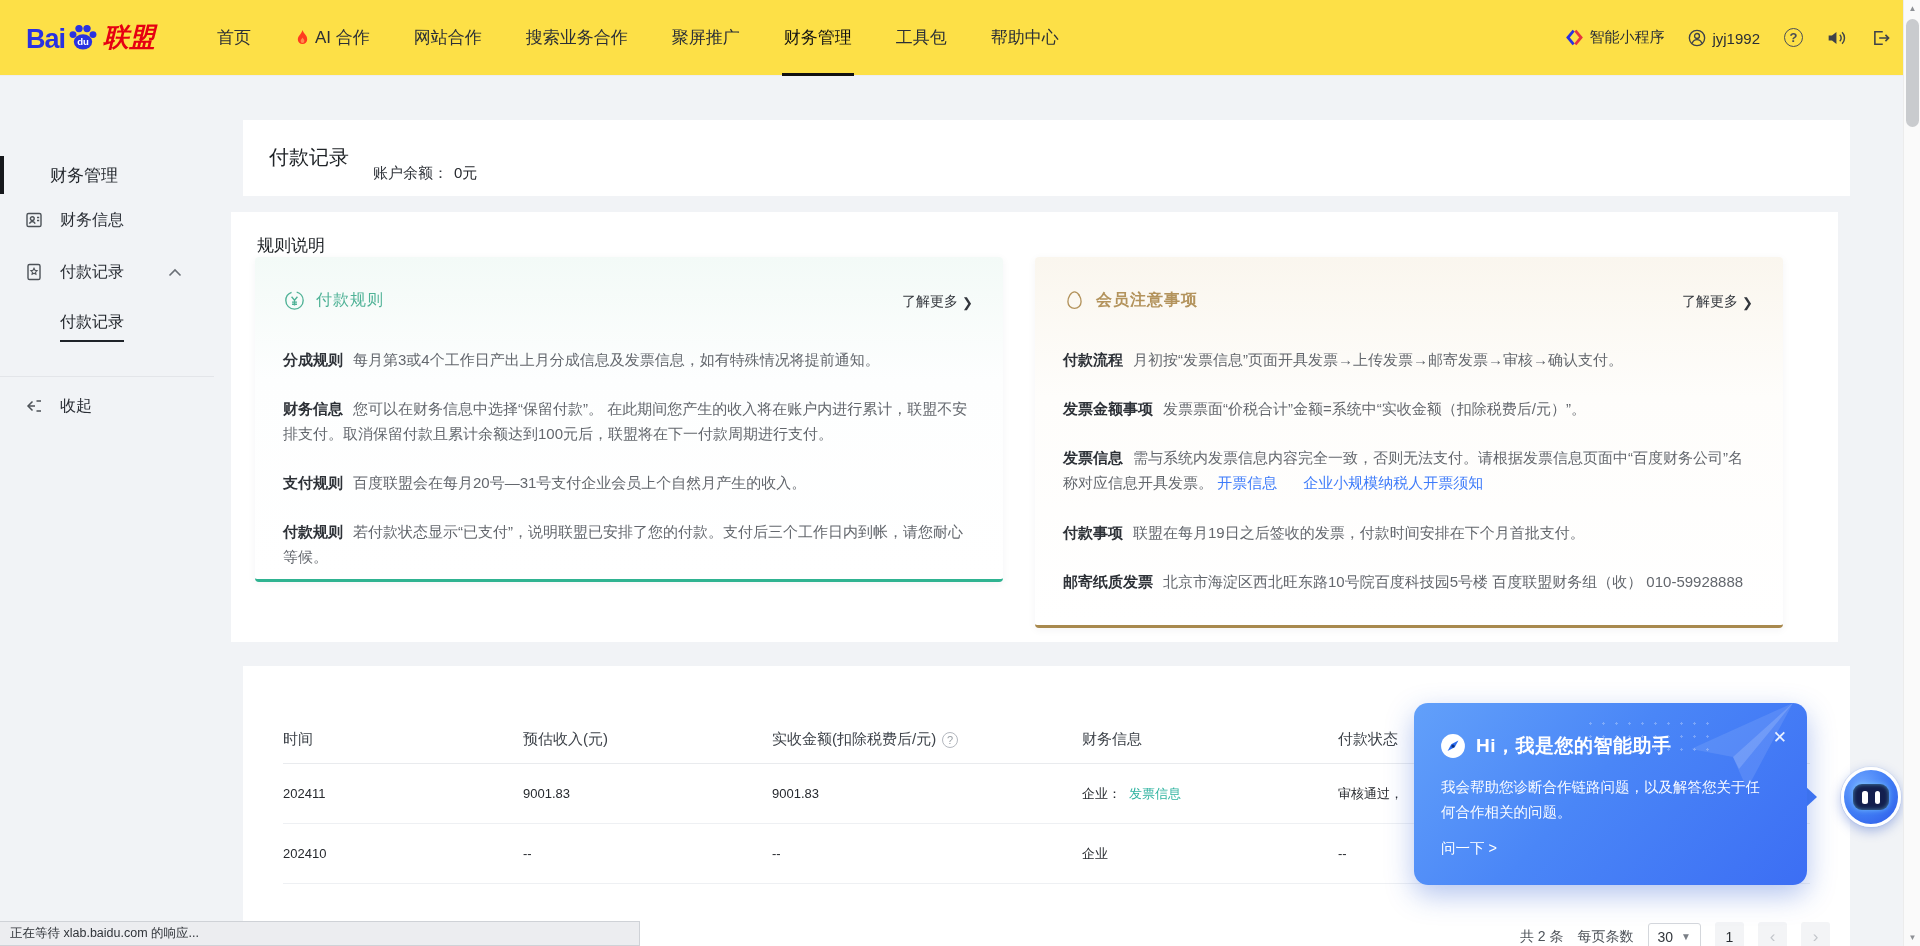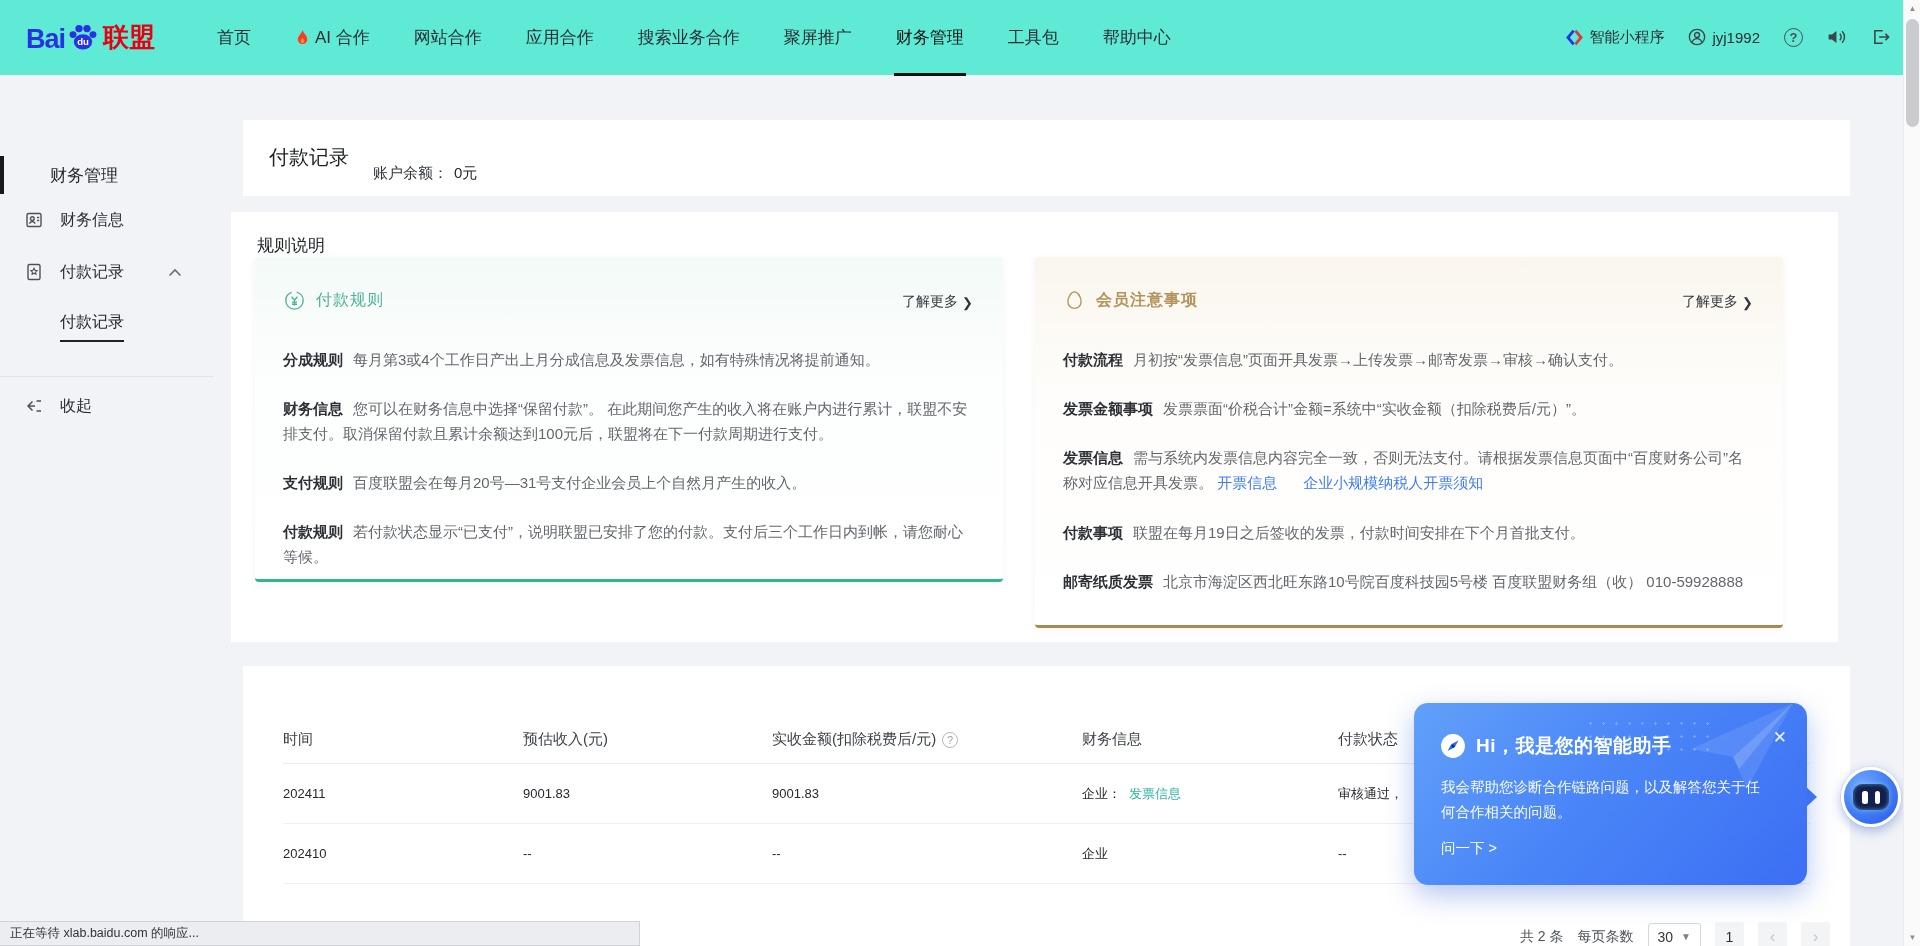--- a/index.html
+++ b/index.html
@@ -5,37 +5,37 @@
   * { box-sizing: border-box; }
   html,body { margin:0; padding:0; }
   body {
     width:1920px; height:946px; overflow:hidden; position:relative;
     background:#f1f3f6; font-family:"Liberation Sans", sans-serif; color:#333;
   }
   svg { display:block; }
 
   
   .topnav {
-    position:absolute; top:0; left:0; width:1920px; height:76px; background:#5eead4;
+    position:absolute; top:0; left:0; width:1920px; height:76px; background:#fde047;
     border-bottom:1px solid #ededf0; display:flex; align-items:center; padding:0 30px 0 26px; z-index:20;
   }
   .logo { display:flex; align-items:flex-end; cursor:pointer; }
   .logo .bai { font-size:27px; font-weight:bold; color:#2932e1; letter-spacing:-1px; }
   .logo .paw { margin:0 1px 2px 1px; }
-  .logo .union { font-size:26px; font-weight:bold; color:#e60012; margin-left:2px; }
+  .logo .union { font-size:26px; font-weight:bold; color:#e60012; margin-left:2px;font-style:italic; }
   .navmenu { display:flex; align-items:center; margin-left:40px; height:76px; }
   .navitem {
     position:relative; height:76px; display:flex; align-items:center; gap:5px;
     padding:0 22px; font-size:17px; color:#2b2f36; cursor:pointer; white-space:nowrap;
   }
   .navitem.active { color:#111; }
   .navitem.active::after {
     content:""; position:absolute; left:20px; right:20px; bottom:0; height:3px; background:#111;
   }
-  .nav-right { margin-left:auto; display:flex; align-items:flex-start; gap:24px; }
+  .nav-right { margin-left:auto; display:flex; align-items:flex-end; gap:24px; }
   .nav-right .entry { display:flex; align-items:center; gap:6px; font-size:15px; color:#2b2f36; cursor:pointer; white-space:nowrap; }
   .icnbtn { cursor:pointer; display:flex; align-items:center; }
   .qmark {
     width:19px; height:19px; border:1.4px solid #4a4e55; border-radius:50%;
     font-size:13px; color:#4a4e55; display:flex; align-items:center; justify-content:center; font-weight:bold;
   }
 
   
   .sidebar { position:absolute; top:76px; left:0; width:222px; bottom:0; z-index:5; }
   .side-indicator { position:absolute; left:0; top:80px; width:4px; height:38px; background:#16181c; }
@@ -190,23 +190,20 @@
           <path d="M8 1C9.2 5 13 6.2 13 11a5 5 0 0 1-10 0C3 7.5 6.8 5.5 8 1z" fill="#ff3b1f"></path>
           <path d="M8 9c.8 1.6 2 2.1 2 3.8A2 2 0 0 1 6 12.8C6 11.2 7.4 10.4 8 9z" fill="#ff8c4a"></path>
         </svg>
       </span>
       <span>AI 合作</span>
     </div>
     <div class="navitem">
       <span>网站合作</span>
     </div>
     <div class="navitem">
-      <span>应用合作</span>
-    </div>
-    <div class="navitem">
       <span>搜索业务合作</span>
     </div>
     <div class="navitem">
       <span>聚屏推广</span>
     </div>
     <div class="navitem active">
       <span>财务管理</span>
     </div>
     <div class="navitem">
       <span>工具包</span>

